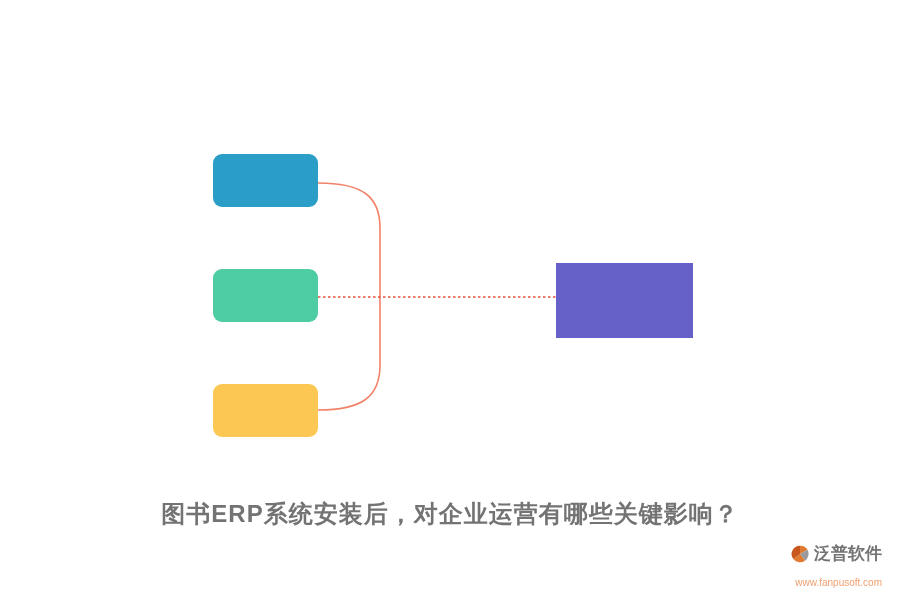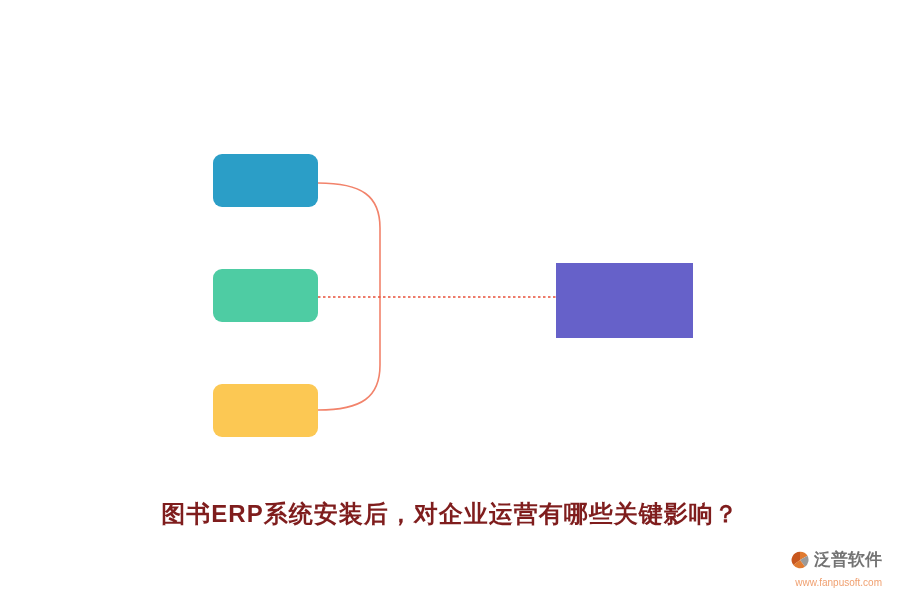--- a/index.html
+++ b/index.html
@@ -38,21 +38,21 @@
   }
   .caption {
     position: absolute;
     left: 0;
     top: 498px;
     width: 900px;
     text-align: center;
     font-size: 24px;
     font-weight: bold;
     letter-spacing: 1px;
-    color: #7f1d1d;
+    color: #737373;
   }
   .logo {
     position: absolute;
     right: 18px;
     bottom: 12px;
     text-align: right;
   }
   .logo-row {
     display: flex;
     align-items: center;
@@ -65,21 +65,21 @@
     display: inline-block;
   }
   .logo-name {
     font-size: 17px;
     font-weight: bold;
     color: #737373;
   }
   .logo-url {
     font-size: 10px;
     color: #f0a070;
-    margin-top: 6px;
+    margin-top: 12px;
   }
 </style>
 </head>
 <body>
 
 <div class="canvas">
 
   <svg class="connector-layer" width="900" height="600" viewBox="0 0 900 600">
 
     <path d="M318,183 C362,183 380,196 380,228 L380,365 C380,397 362,410 318,410" fill="none" stroke="#f2836b" stroke-width="1.6"></path>

